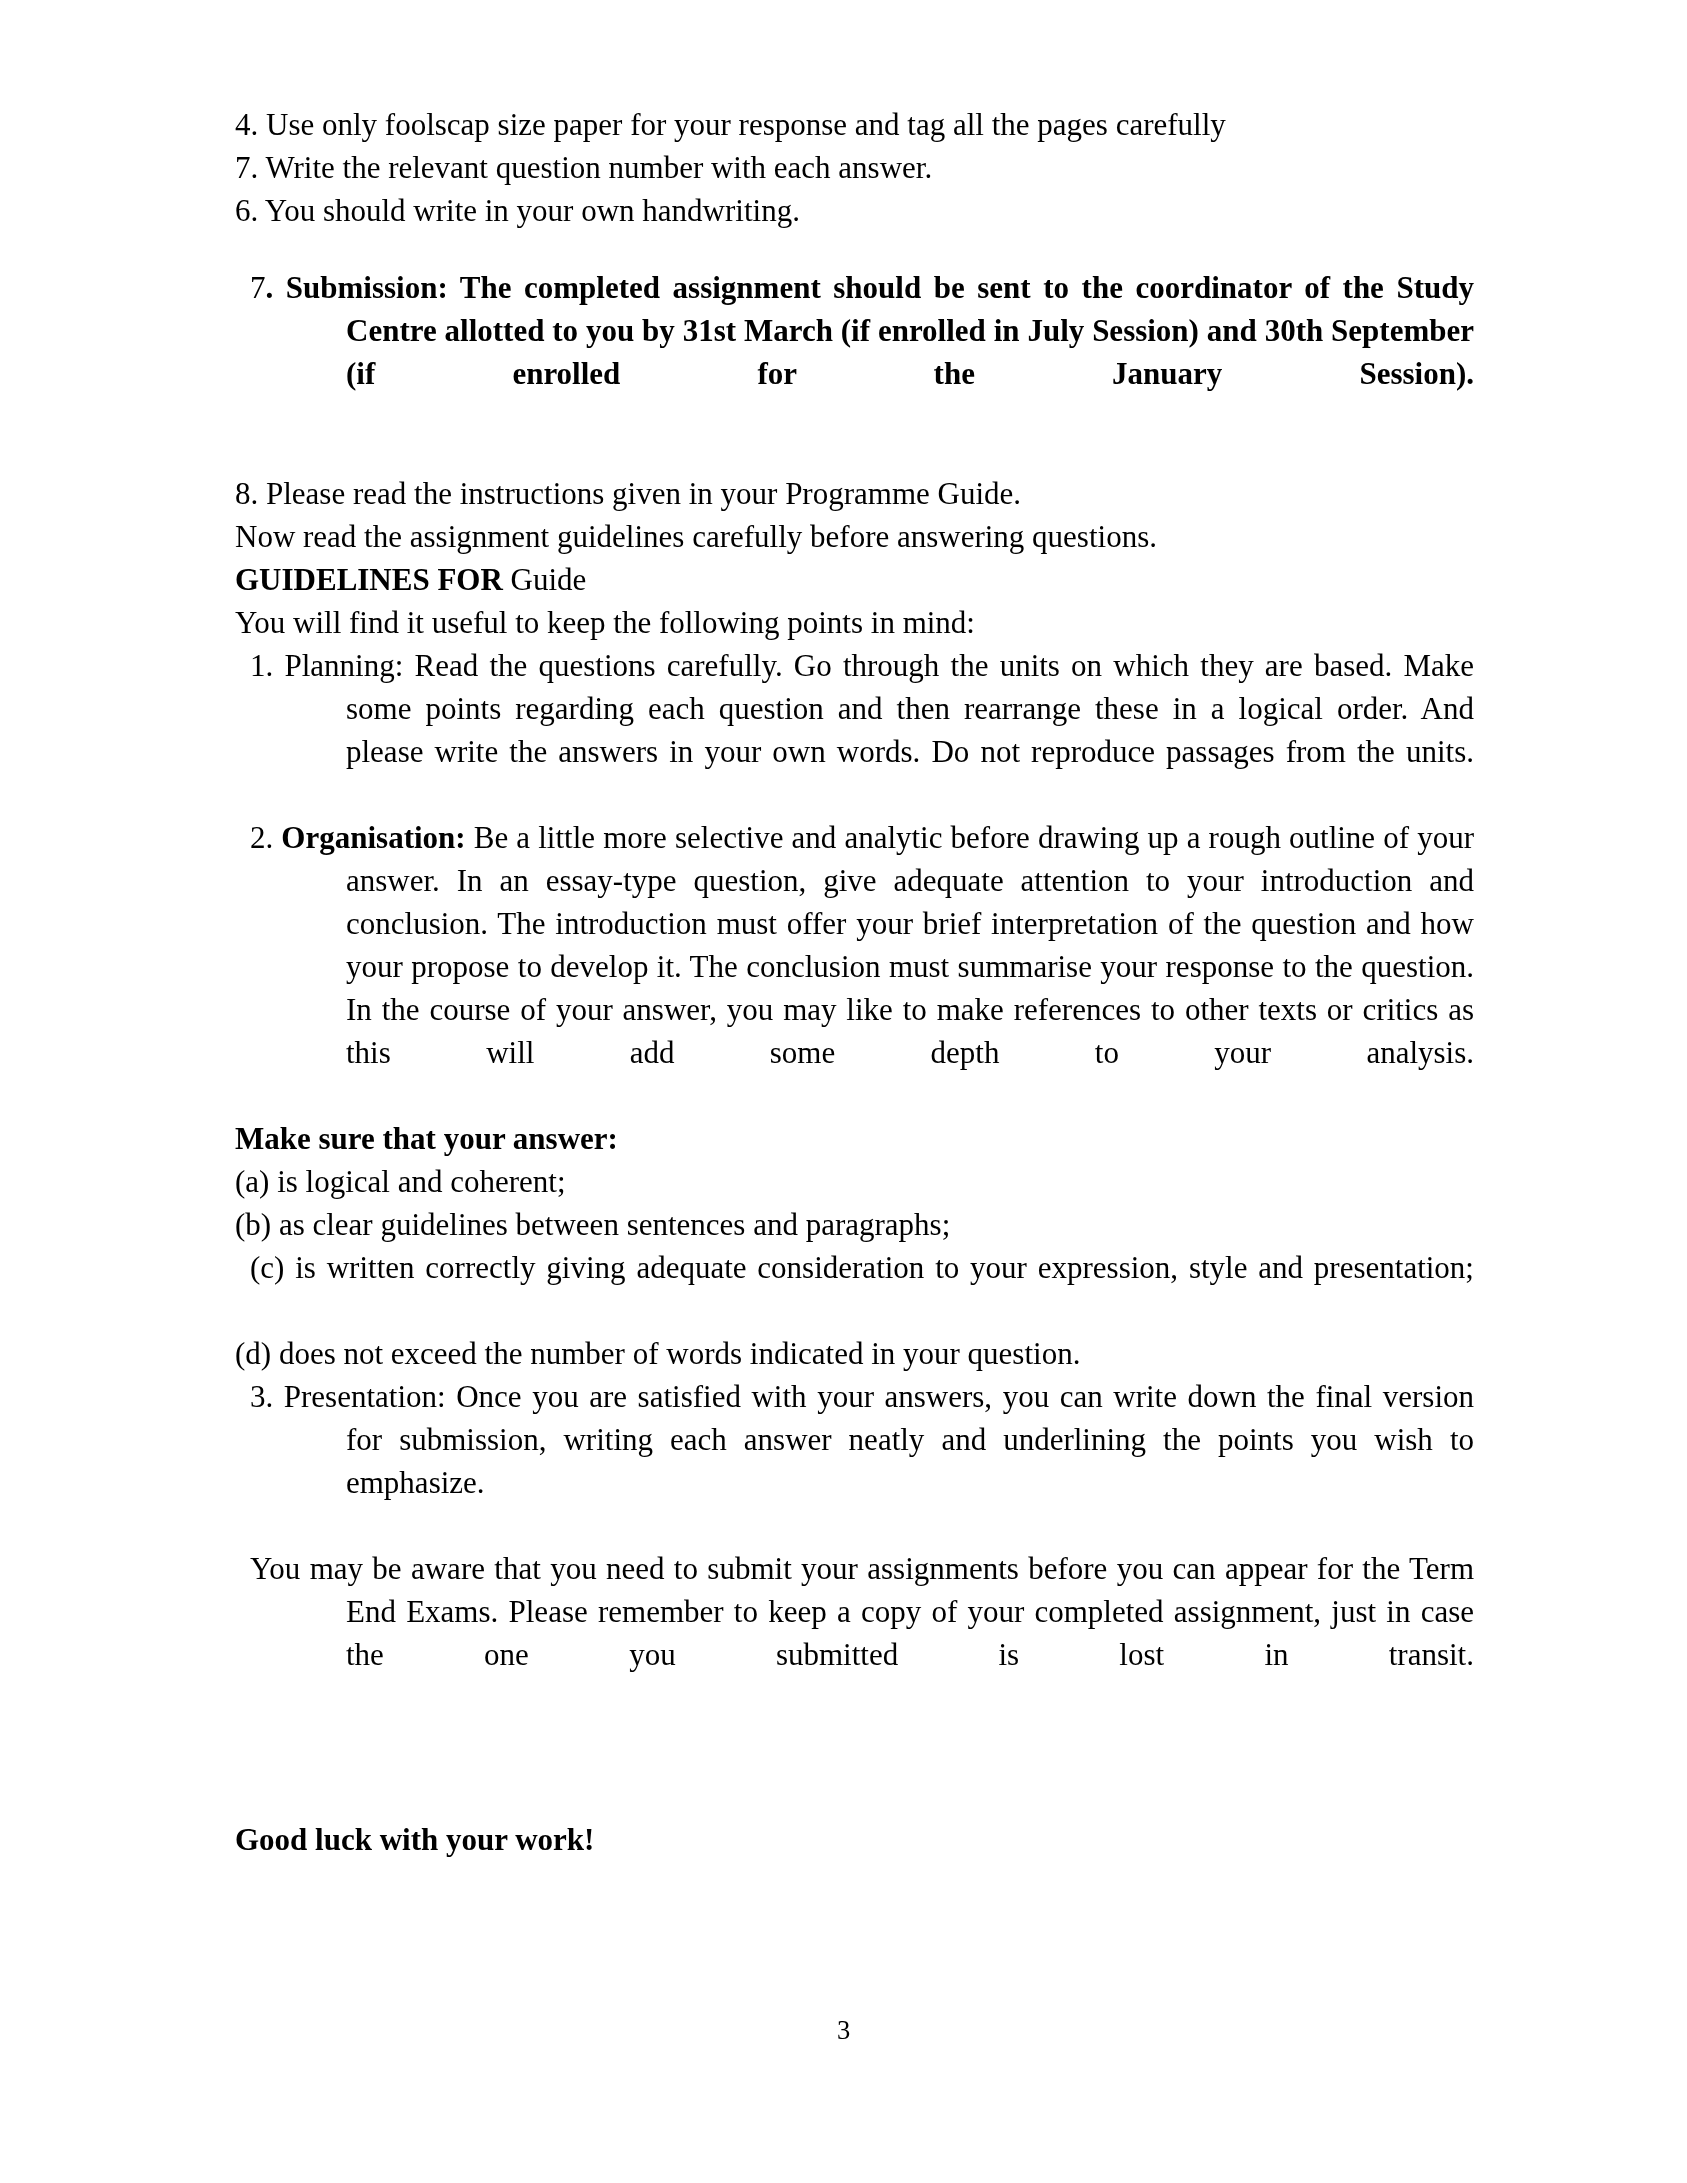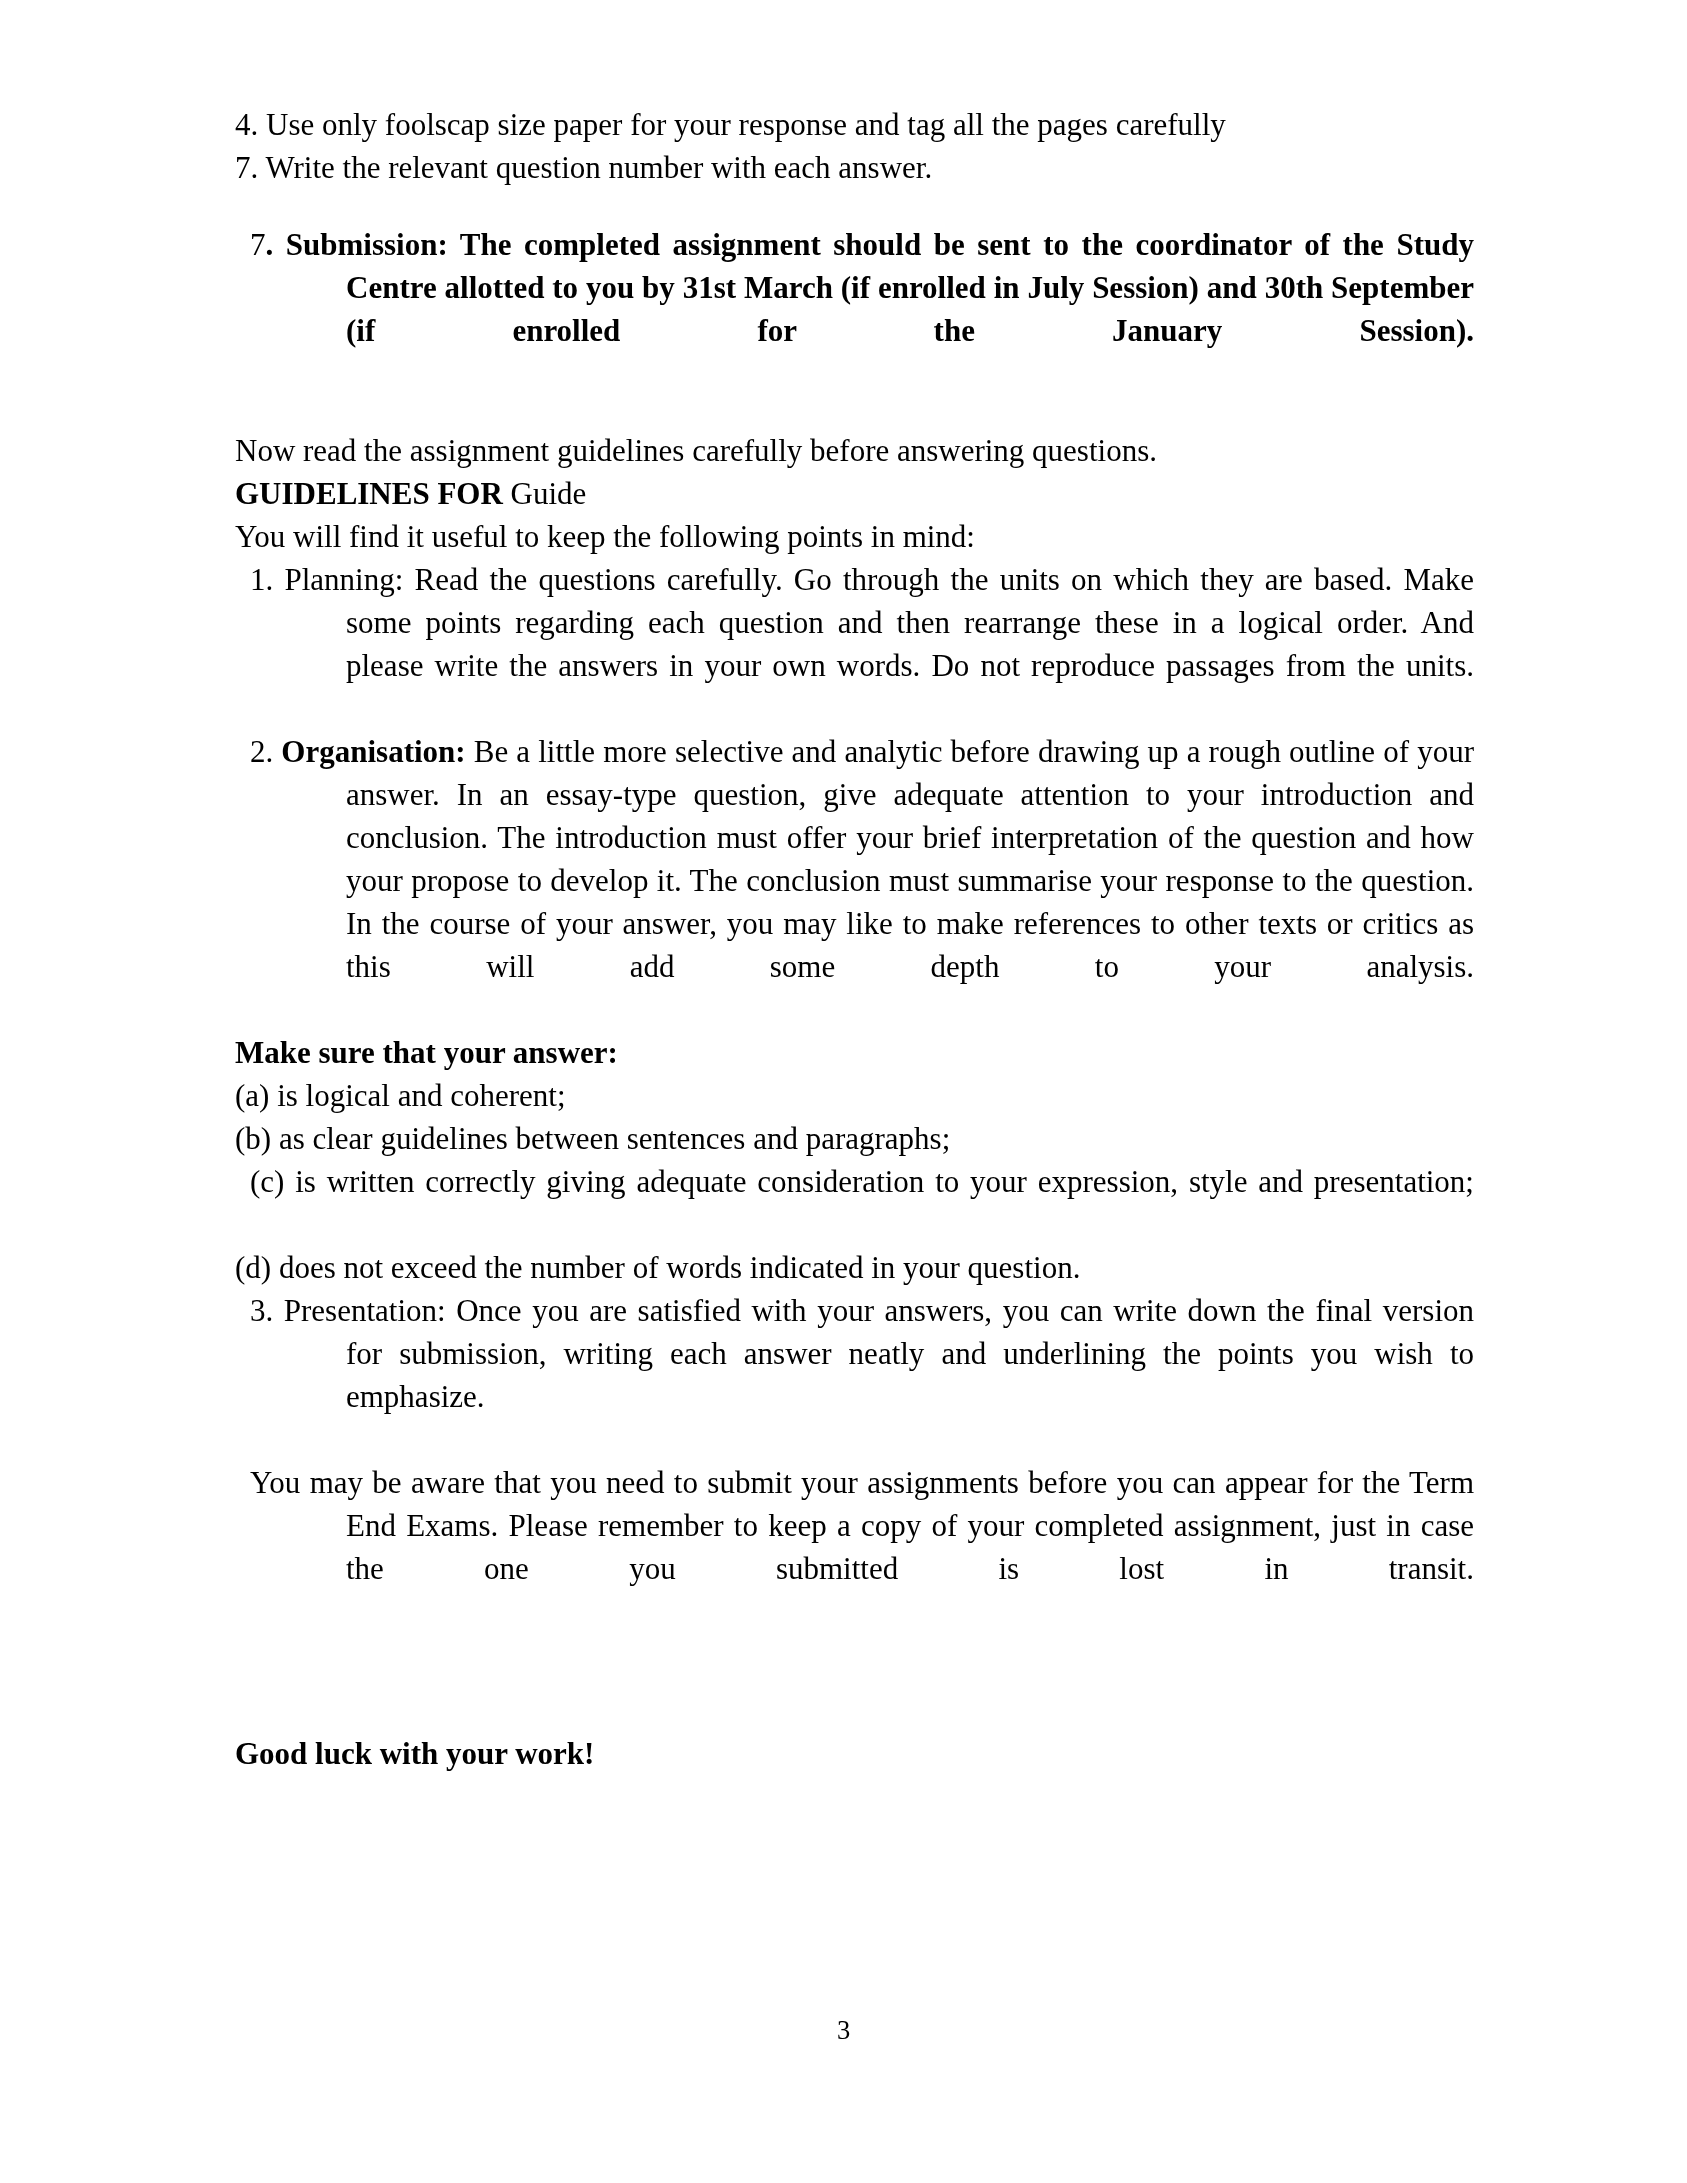--- a/index.html
+++ b/index.html
@@ -60,27 +60,29 @@
   }
 </style>
 </head>
 <body>
 
 <div class="page">
   <div class="content">
 
     <div class="line">4. Use only foolscap size paper for your response and tag all the pages carefully</div>
     <div class="line">7. Write the relevant question number with each answer.</div>
+    <div class="line">6. You should write in your own handwriting.</div>
 
     <div class="gap-md"></div>
 
     <div class="hang"><span>7</span><span class="b">.</span><span class="b"> Submission: The completed assignment should be sent to the coordinator of the Study Centre allotted to you by 31st March (if enrolled in July Session) and 30th September (if enrolled for the January Session).</span></div>
 
     <div class="gap-md"></div>
 
+    <div class="line">8. Please read the instructions given in your Programme Guide.</div>
     <div class="line">Now read the assignment guidelines carefully before answering questions.</div>
 
     <div class="line"><span class="b">GUIDELINES FOR</span><span> Guide</span></div>
 
     <div class="line">You will find it useful to keep the following points in mind:</div>
 
     <div class="hang"><span>1.</span><span> Planning:</span><span> Read the questions carefully. Go through the units on which they are based. Make some points regarding each question and then rearrange these in a logical order. And please write the answers in your own words. Do not reproduce passages from the units.</span></div>
 
     <div class="hang"><span>2.</span><span class="b"> Organisation:</span><span> Be a little more selective and analytic before drawing up a rough outline of your answer. In an essay-type question, give adequate attention to your introduction and conclusion. The introduction must offer your brief interpretation of the question and how your propose to develop it. The conclusion must summarise your response to the question. In the course of your answer, you may like to make references to other texts or critics as this will add some depth to your analysis.</span></div>
 

